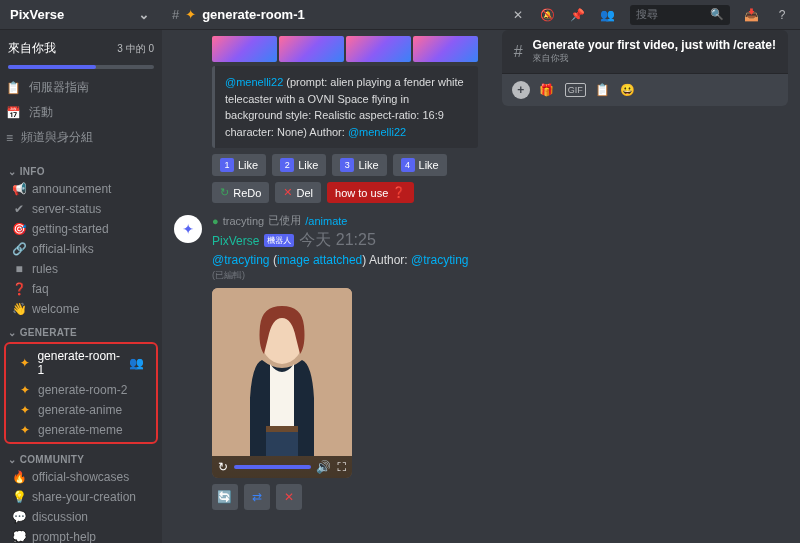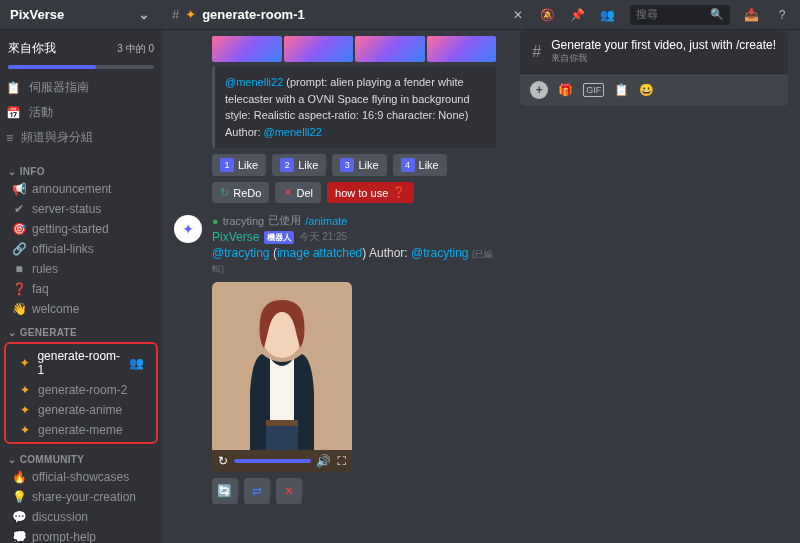--- a/index.html
+++ b/index.html
@@ -31,33 +31,33 @@
 .msg-body{flex:1;min-width:0}
 .embed{background:#2f3136;border-left:3px solid #4f545c;border-radius:3px;padding:8px 10px;margin-top:4px;margin-left:38px;font-size:11px;line-height:1.5}
 .img-row{display:flex;gap:2px;margin-left:38px;margin-bottom:4px}
 .img-thumb{height:26px;flex:1;background:linear-gradient(135deg,#ff6b9d,#8b5cf6,#3b82f6);border-radius:2px}
 .btn-row{display:flex;gap:6px;margin-left:38px;margin-top:6px;flex-wrap:wrap}
 .btn{background:#4f545c;border:none;color:#fff;padding:4px 8px;border-radius:3px;font-size:11px;display:flex;align-items:center;gap:4px;cursor:pointer}
 .btn.blue{background:#b91c1c}
 .num-badge{background:#5865f2;color:#fff;width:14px;height:14px;border-radius:2px;display:inline-flex;align-items:center;justify-content:center;font-size:9px}
 .link{color:#00aff4}
 .sys-line{color:#8e9297;font-size:11px;margin-bottom:2px;display:flex;align-items:center;gap:4px}
-.bot-tag{background:#5865f2;color:#fff;font-size:8px;padding:1px 3px;border-radius:2px;font-weight:700}
+.bot-tag{background:#5865f2;color:#fff;font-size:8px;padding:1px 3px;border-radius:2px;font-weight:400}
 .author-line{display:flex;align-items:center;gap:5px;font-size:12px}
 .author-name{color:#1abc9c;font-weight:500}
-.timestamp{color:#72767d;font-size:10px}
+.timestamp{color:#72767d;font-size:16px}
 .media{width:140px;height:190px;background:linear-gradient(180deg,#c9a789 0%,#8b6f52 100%);border-radius:6px;margin-top:6px;position:relative;overflow:hidden}
 .media-controls{position:absolute;bottom:0;left:0;right:0;height:22px;background:rgba(0,0,0,.5);display:flex;align-items:center;gap:6px;padding:0 6px}
 .media-bar{flex:1;height:4px;background:#5865f2;border-radius:2px}
 .square-btn{width:26px;height:26px;background:#4f545c;border-radius:3px;display:flex;align-items:center;justify-content:center;color:#fff;cursor:pointer}
 .input-area{padding:0 12px 12px}
 .banner{background:#2f3136;border-radius:6px 6px 0 0;padding:8px 12px;display:flex;align-items:center;gap:10px;border-bottom:1px solid #26272b}
 .banner-hash{color:#8e9297;font-size:16px}
 .banner-txt{display:flex;flex-direction:column}
-.banner-title{color:#fff;font-size:12px;font-weight:400}
+.banner-title{color:#fff;font-size:12px;font-weight:700}
 .banner-sub{color:#8e9297;font-size:9px}
 .input-box{background:#40444b;border-radius:0 0 6px 6px;height:32px;display:flex;align-items:center;padding:0 10px;gap:10px}
 .input-placeholder{color:#72767d;flex:1;font-size:12px}
 .input-icons{display:flex;gap:10px;color:#b9bbbe}
 .plus-circle{width:18px;height:18px;border-radius:50%;background:#b9bbbe;color:#40444b;display:flex;align-items:center;justify-content:center;font-weight:bold}
 .person-svg{width:140px;height:168px}
 .edited{color:#72767d;font-size:9px}
 </style>
 </head>
 <body>

